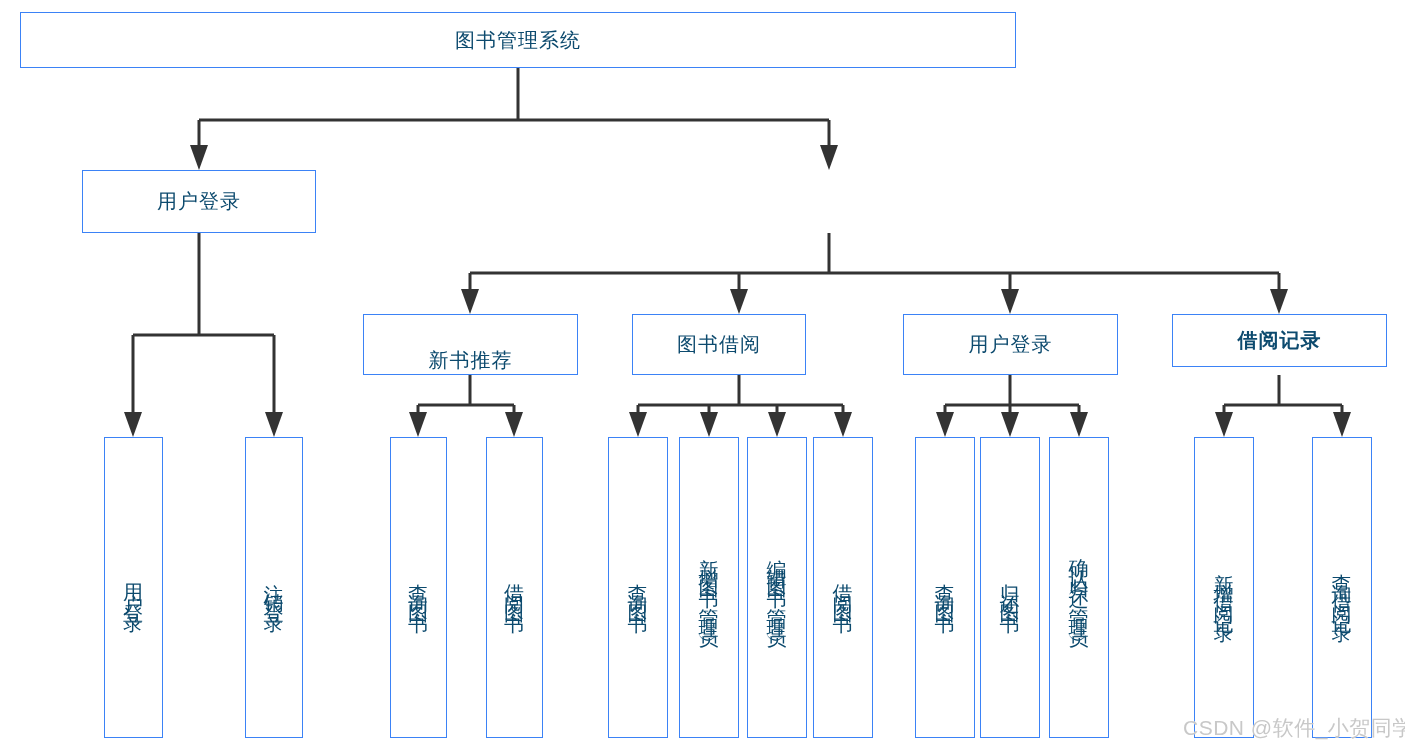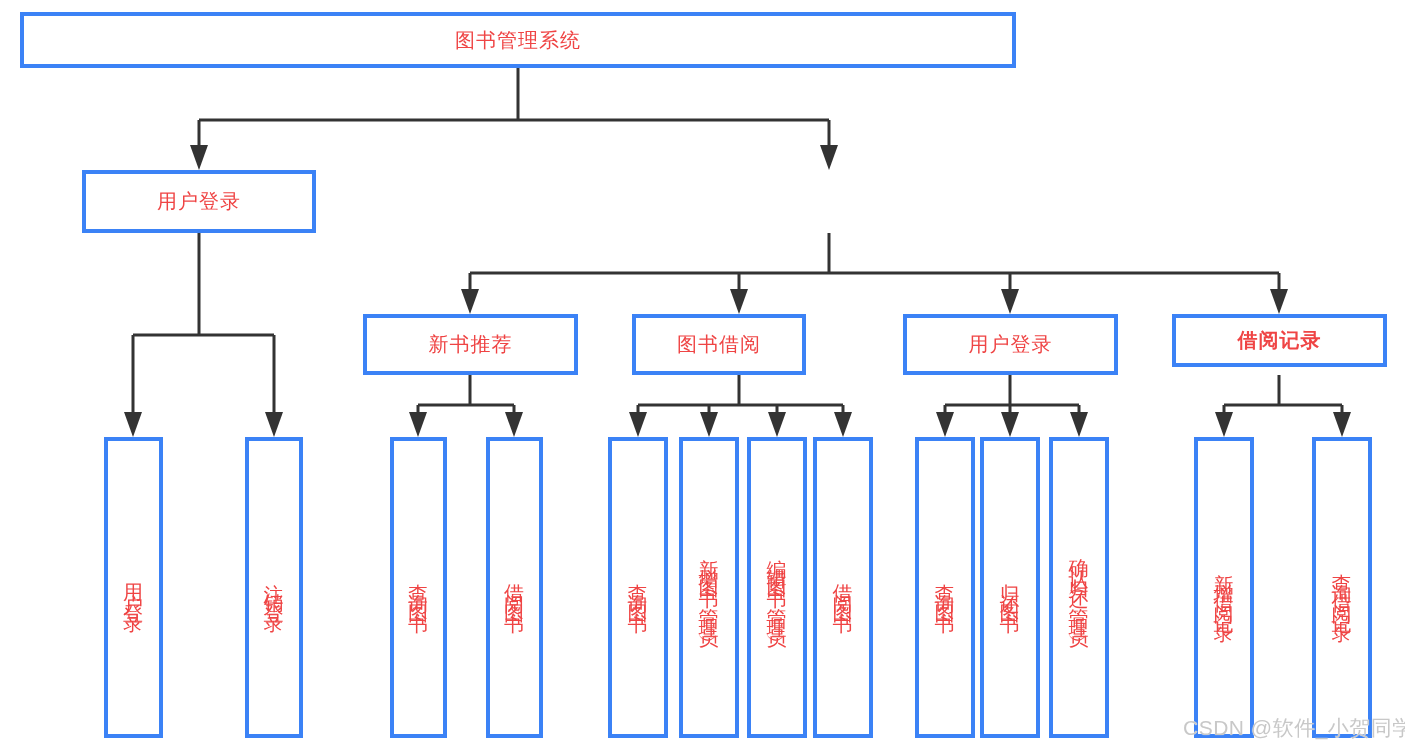--- a/index.html
+++ b/index.html
@@ -18,25 +18,25 @@
   .connectors {
     position: absolute;
     left: 0; top: 0;
     width: 1405px;
     height: 747px;
   }
   .node {
     position: absolute;
     box-sizing: border-box;
     background: #ffffff;
-    border: 4px solid #3b82f6;
+    border: 1px solid #3b82f6;
     display: flex;
     align-items: center;
     justify-content: center;
-    color: #ef4444;
+    color: #0c4a6e;
   }
   .h-label {
     font-size: 20px;
     letter-spacing: 1px;
     white-space: nowrap;
   }
   .v-label {
     writing-mode: vertical-rl;
     text-orientation: mixed;
     font-size: 20px;
@@ -92,21 +92,21 @@
   </svg>
 
   <div class="node" style="left:20px; top:12px; width:996px; height:56px;">
     <span class="h-label">图书管理系统</span>
   </div>
 
   <div class="node" style="left:82px; top:170px; width:234px; height:63px;">
     <span class="h-label">用户登录</span>
   </div>
 
-  <div class="node" style="left:363px; top:314px; width:215px; height:61px;">
+  <div class="node" style="left:363px; top:314px; width:215px; height:61px;align-items:flex-end;">
     <span class="h-label">新书推荐</span>
   </div>
   <div class="node" style="left:632px; top:314px; width:174px; height:61px;">
     <span class="h-label">图书借阅</span>
   </div>
   <div class="node" style="left:903px; top:314px; width:215px; height:61px;">
     <span class="h-label">用户登录</span>
   </div>
   <div class="node" style="left:1172px; top:314px; width:215px; height:53px;font-weight:bold;">
     <span class="h-label">借阅记录</span>

